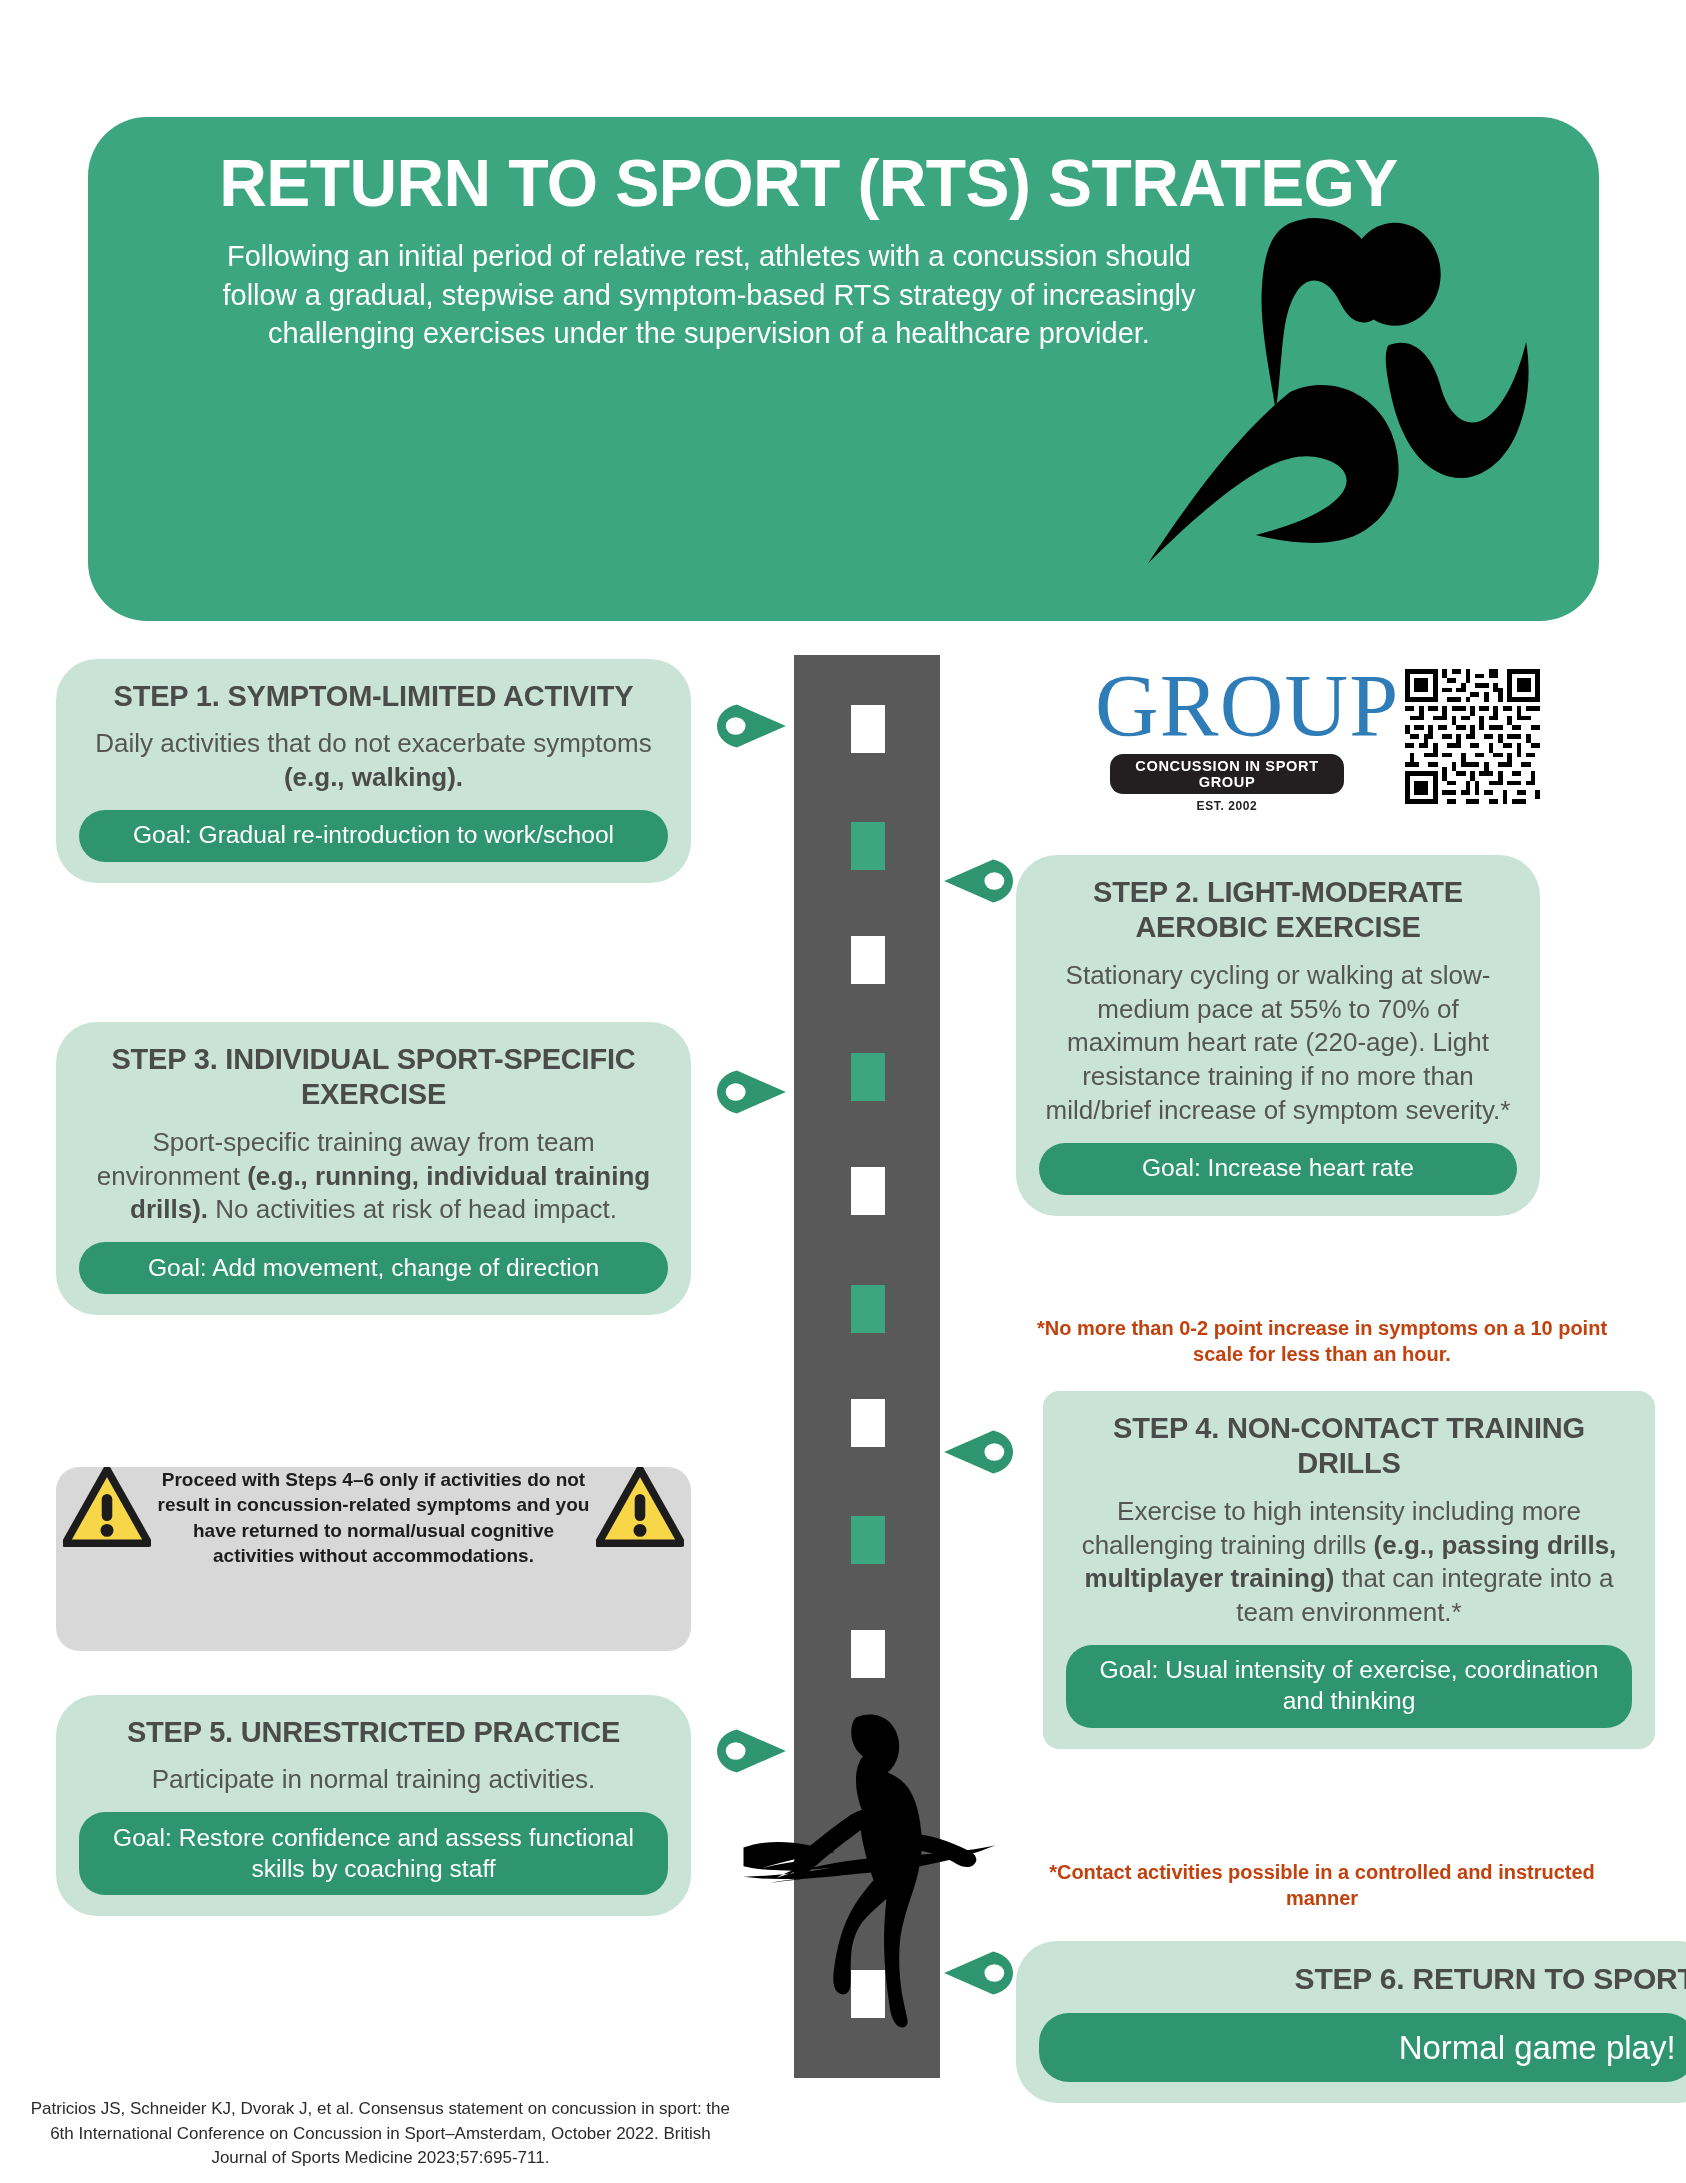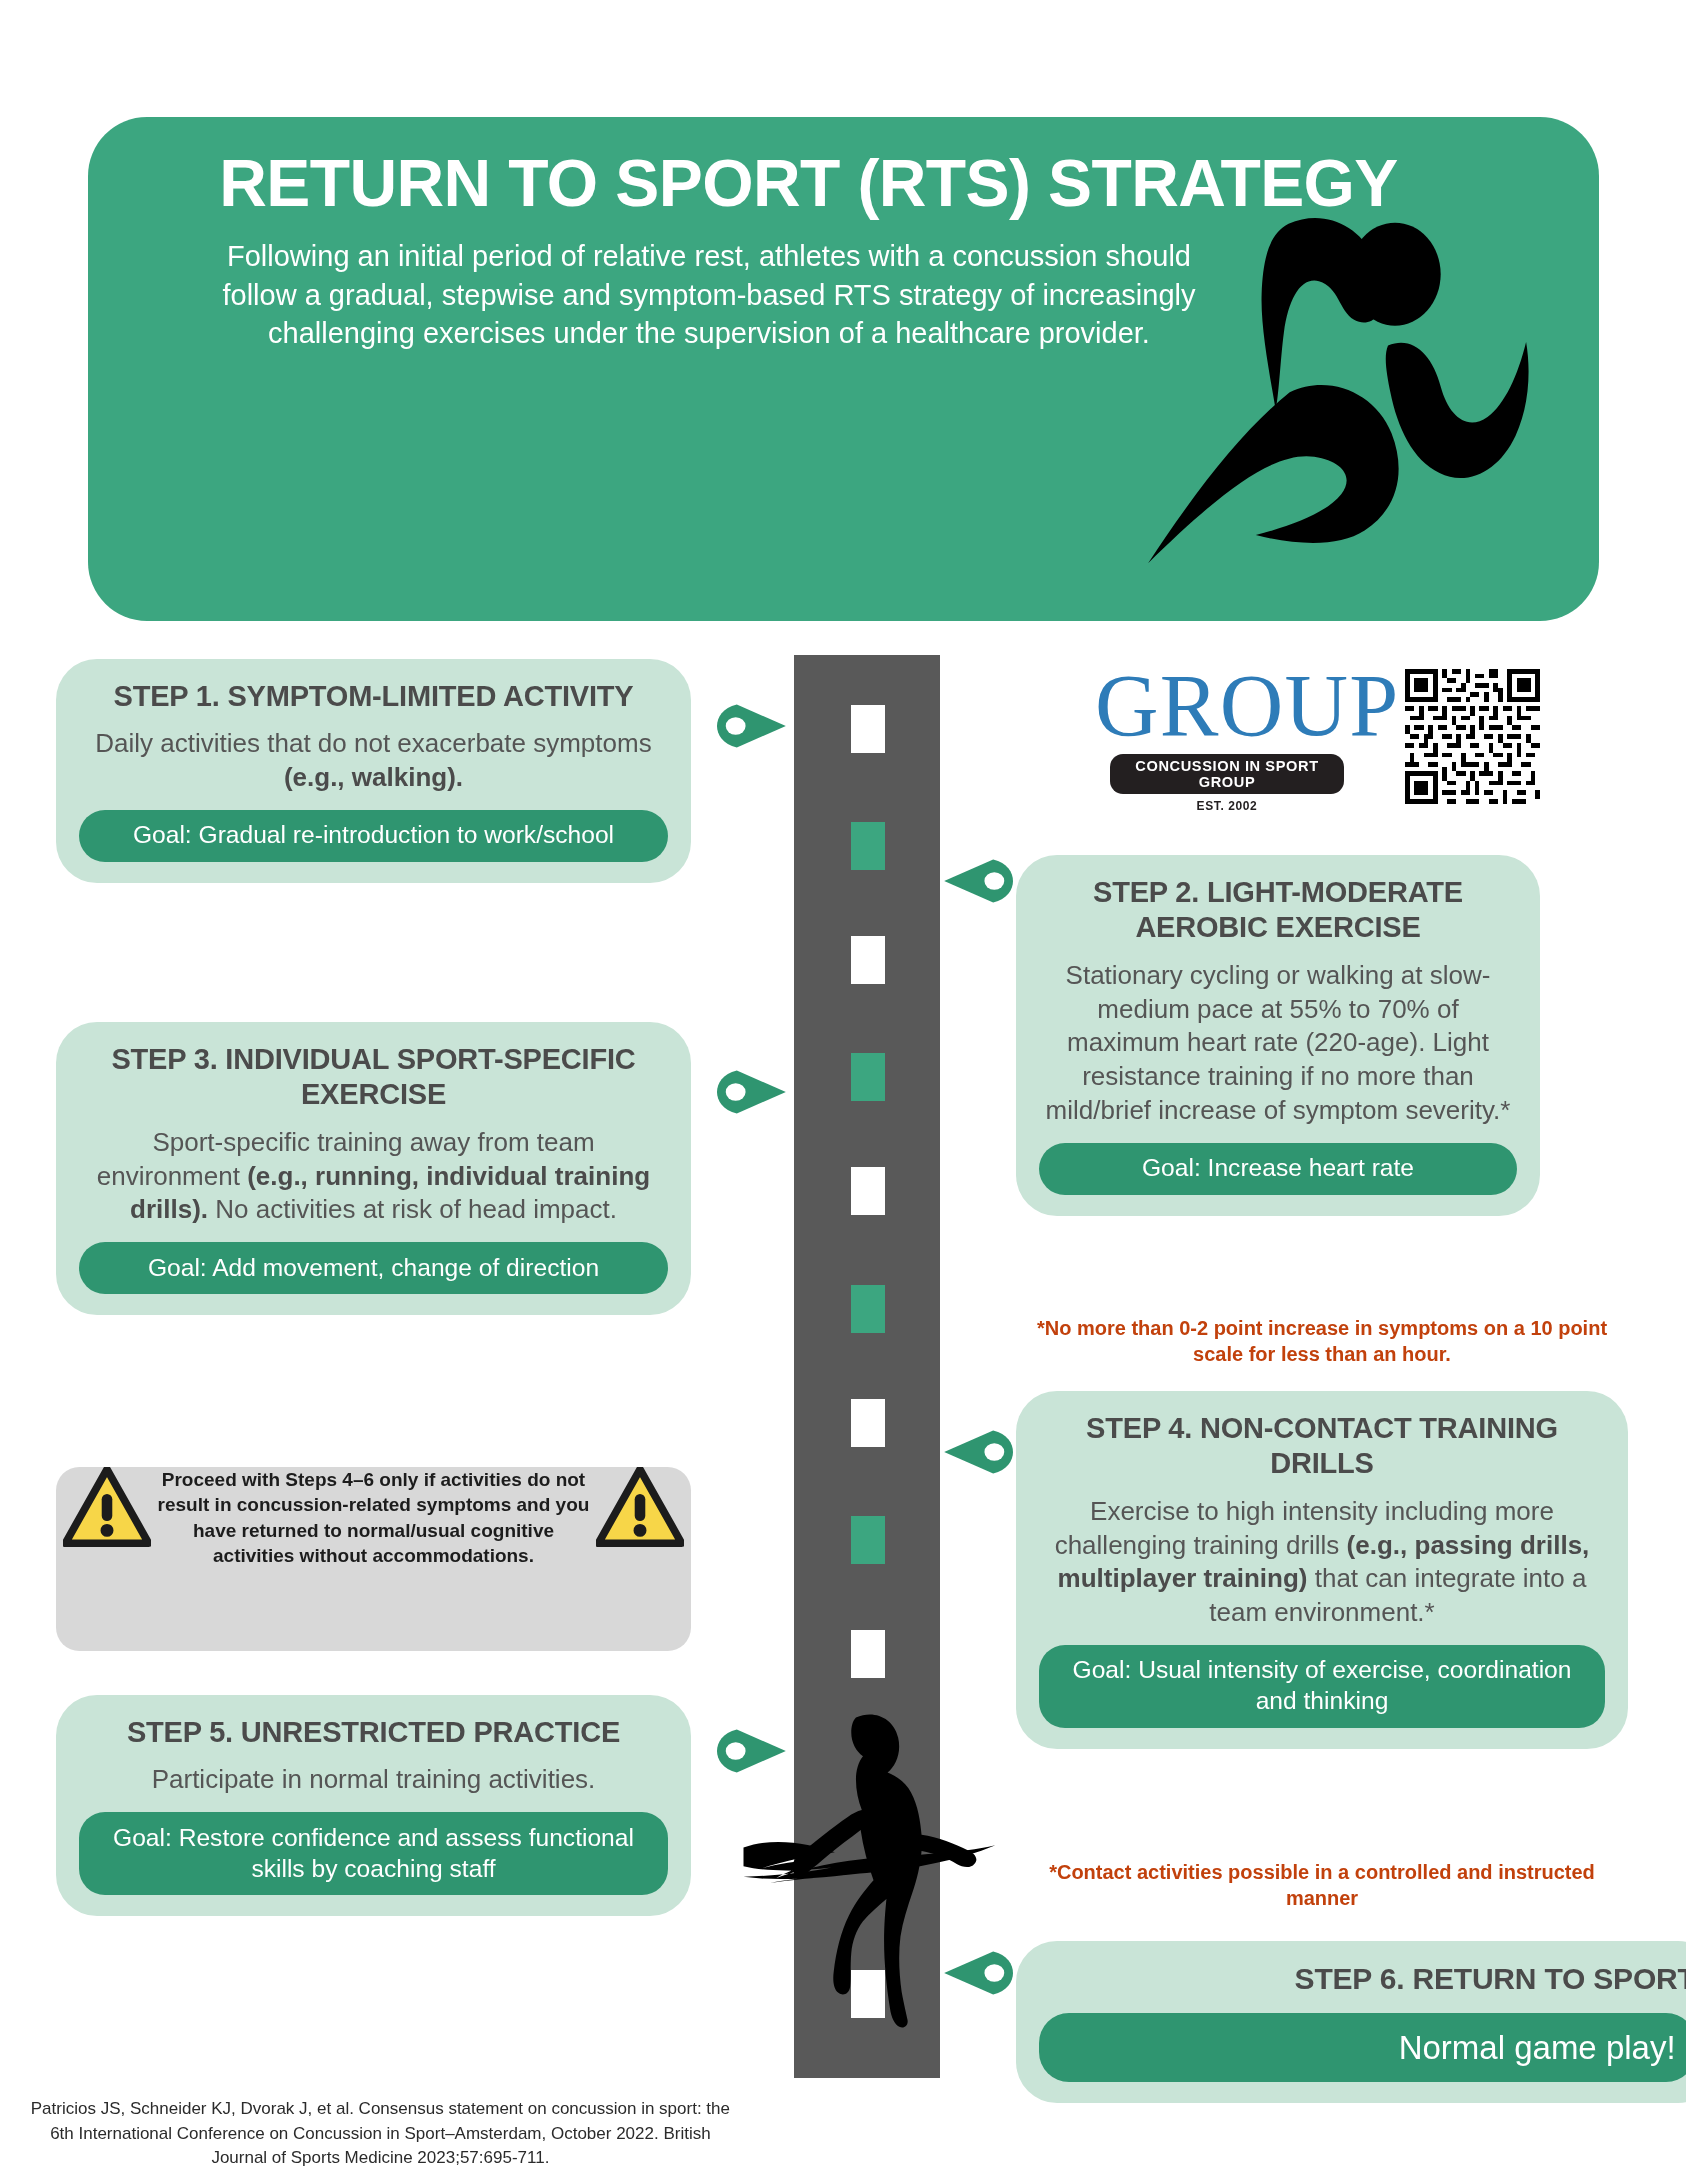--- a/index.html
+++ b/index.html
@@ -131,21 +131,21 @@
   .goal-pill.big {
     font-size: 33px;
     padding: 14px 20px;
     border-radius: 30px;
   }
 
   
   #card-step1 { left: 56px;   top: 659px; width: 635px; }
   #card-step2 { left: 1016px; top: 855px; width: 524px; }
   #card-step3 { left: 56px;   top: 1022px; width: 635px; }
-  #card-step4 { left: 1016px; top: 1391px; width: 612px; }
+  #card-step4 { left: 1043px; top: 1391px; width: 612px; border-radius: 16px; }
   #card-step5 { left: 56px;   top: 1695px; width: 635px; }
   #card-step6 { left: 1016px; top: 1941px; width: 703px; text-align: right; }
 
   #card-step6 .card-title { font-size: 30px; }
 
   
   .warn-box {
     position: absolute;
     left: 56px;
     top: 1467px;

